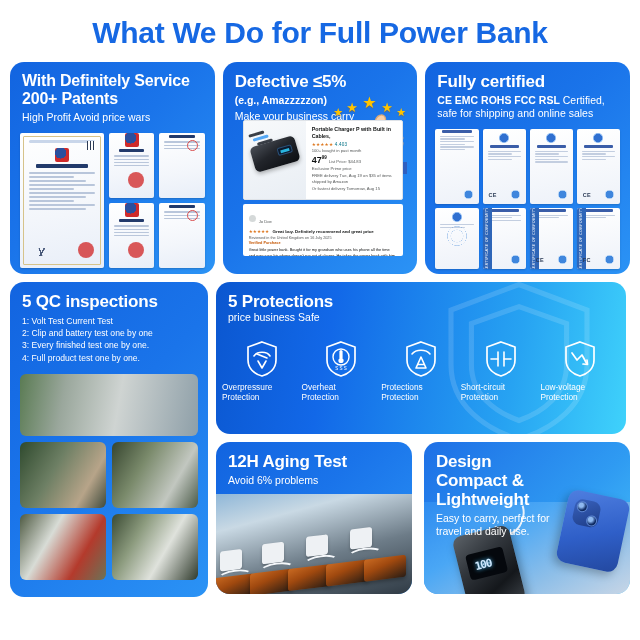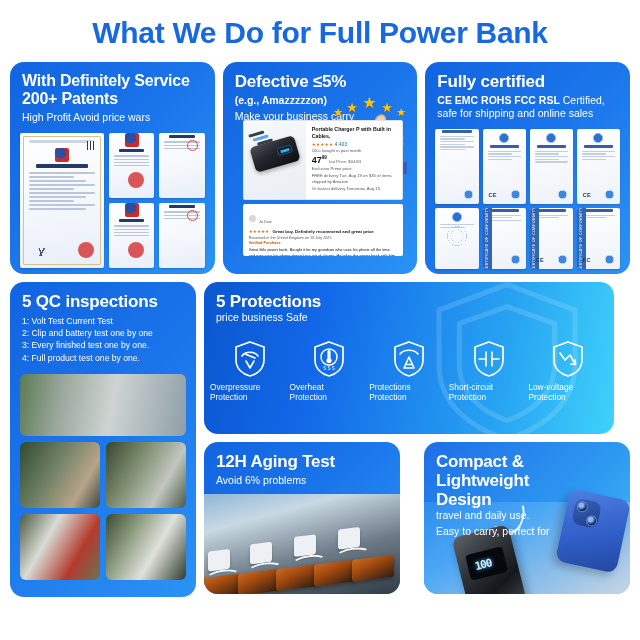--- a/index.html
+++ b/index.html
@@ -510,21 +510,21 @@
               <path d="M17 2 L31 7 L31 20 C31 29 24 34 17 36 C10 34 3 29 3 20 L3 7 Z" fill="none" stroke="#fff" stroke-width="1.7"></path>
               <path d="M9 13 L14 20 L19 15 L24 24" fill="none" stroke="#fff" stroke-width="1.7" stroke-linecap="round" stroke-linejoin="round"></path>
               <path d="M20 24 L24.5 24.5 L24 20" fill="none" stroke="#fff" stroke-width="1.7" stroke-linecap="round" stroke-linejoin="round"></path>
             </svg>
             <div class="plabel">Low-voltage</div>
             <div class="plabel">Protection</div>
           </div>
         </div>
       </div>
 
-      <div style="display:flex;gap:24px;">
+      <div style="display:flex;gap:12px;">
 
         <div class="card c6">
           <div class="aging">
             <div class="rack">
               <div class="unit" style="left:2px;"></div>
               <div class="unit" style="left:40px;"></div>
               <div class="unit" style="left:78px;"></div>
               <div class="unit" style="left:116px;"></div>
               <div class="unit" style="left:154px;"></div>
               <div class="adp" style="left:10px;bottom:40px;"></div>
@@ -552,22 +552,22 @@
                 </div>
             </div>
             <div class="cord"></div>
             <div class="bank2">
               <div class="disp">
                   <b>100</b>
                 </div>
             </div>
           </div>
           <div class="card-pad" style="position:relative;z-index:2;">
+            <div class="h2 big">Design</div>
             <div class="h2 big">Compact &amp; Lightweight</div>
-            <div class="h2 big">Design</div>
+            <div class="sub">Easy to carry, perfect for</div>
             <div class="sub" style="margin-top:0;">travel and daily use.</div>
-            <div class="sub">Easy to carry, perfect for</div>
           </div>
         </div>
       </div>
     </div>
   </div>
 </div>
 
 </body></html>

